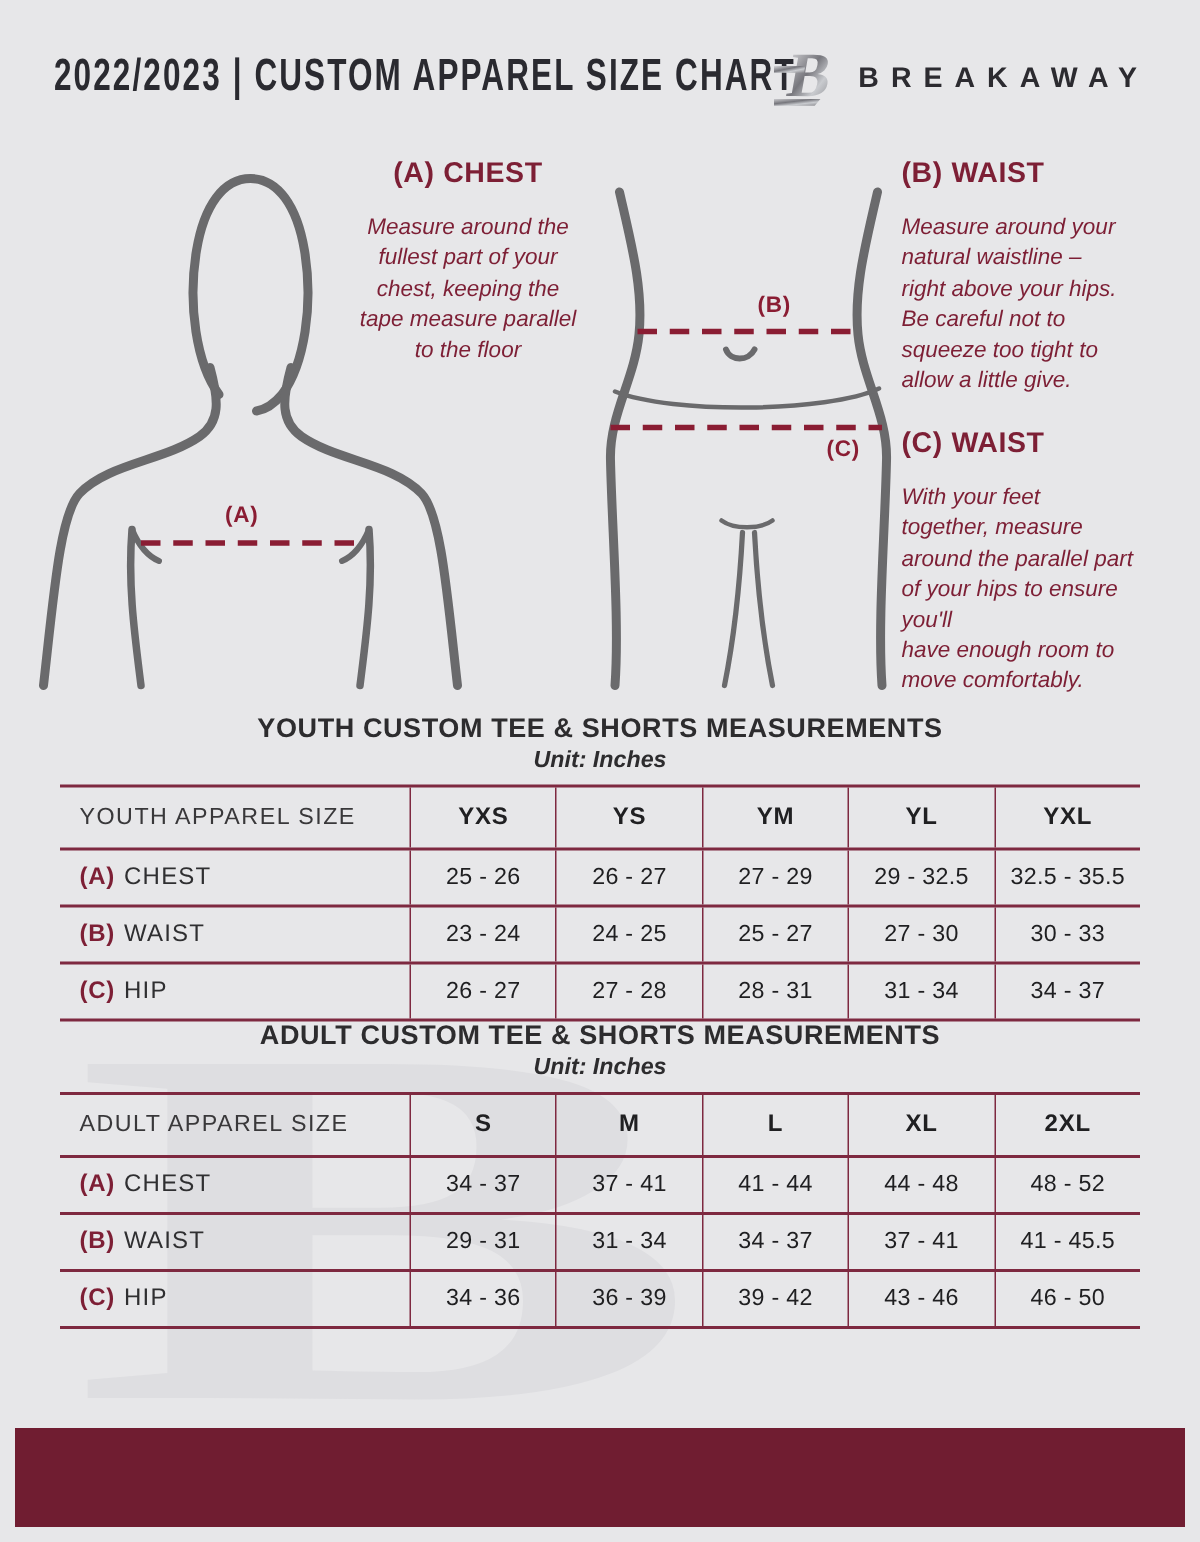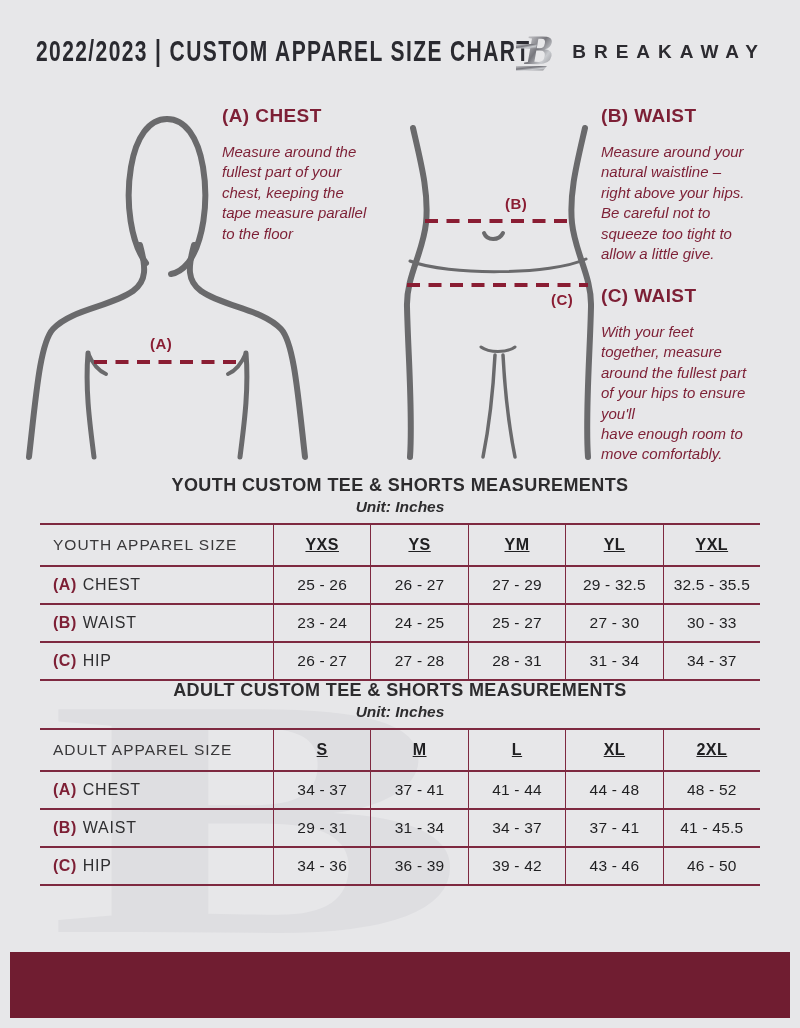--- a/index.html
+++ b/index.html
@@ -33,21 +33,21 @@
   .fig-svg { position:absolute; left:0; top:0; }
   .marker {
     position:absolute; font-size:15px; font-weight:700; color:#8a1d33; letter-spacing:.5px;
   }
   .marker-a { left:150px; top:240px; }
   .marker-b { left:505px; top:100px; }
   .marker-c { left:551px; top:196px; }
   .instr { position:absolute; color:#7d1f35; }
   .instr h2 { font-size:19px; font-weight:800; letter-spacing:.4px; margin-bottom:13px; color:#7d1f35; }
   .instr p  { font-size:15px; font-style:italic; line-height:1.36; white-space:pre-line;margin-top:15px; }
-  .instr-a { left:222px; top:10px;  width:180px; }
+  .instr-a { left:222px; top:10px;  width:180px;text-align:center; }
   .instr-b { left:601px; top:10px;  width:190px; }
   .instr-c { left:601px; top:190px; width:195px; }
 
   
   .tbl-block { position:absolute; left:40px; width:720px; z-index:1; text-align:center; }
   .tbl-block.youth { top:475px; }
   .tbl-block.adult { top:680px; }
   .tbl-title { font-size:18px; font-weight:700; letter-spacing:.4px; color:#2d2c2e; }
   .tbl-unit  { font-size:15.5px; font-style:italic; font-weight:700; color:#2d2c2e; margin-top:2px; }
   .sz-table { margin-top:7px; width:720px; text-align:right; }
@@ -56,21 +56,21 @@
     border-top:2px solid #7e2940;
   }
   .t-row:last-child { border-bottom:2px solid #7e2940; }
   .t-row.head .c { height:40px; }
   .t-row .c {
     height:36px; display:flex; align-items:center; justify-content:center;
     border-left:1.5px solid #7e2940;
   }
   .t-row .c:first-child { border-left:none; justify-content:flex-start; padding-left:13px; }
   .col-head-label { font-size:15.5px; letter-spacing:1px; color:#39383a; }
-  .size-head { font-size:16px; font-weight:700; color:#202022; letter-spacing:.5px;text-decoration:underline; }
+  .size-head { font-size:16px; font-weight:700; color:#202022; letter-spacing:.5px; }
   .row-label { font-size:16px; letter-spacing:.8px; color:#2f2f31; }
   .row-prefix { color:#7d1f35; font-weight:800; margin-right:6px; letter-spacing:.5px; }
   .val { font-size:15.5px; color:#1f1f21; letter-spacing:.2px; }
 
   
   .footer-bar {
     position:absolute; left:10px; top:952px; width:780px; height:66px;
     background:#701d31; z-index:3;
   }
 </style>
@@ -153,21 +153,21 @@
 natural waistline –
 right above your hips.
 Be careful not to
 squeeze too tight to
 allow a little give.</p>
     </div>
     <div class="instr instr-c">
       <h2>(C) WAIST</h2>
       <p>With your feet
 together, measure
-around the fullest part
+around the parallel part
 of your hips to ensure
 you'll
 have enough room to
 move comfortably.</p>
     </div>
   </div>
 
   <div class="tbl-block youth">
     <div class="tbl-title">YOUTH CUSTOM TEE &amp; SHORTS MEASUREMENTS</div>
     <div class="tbl-unit">Unit: Inches</div>

